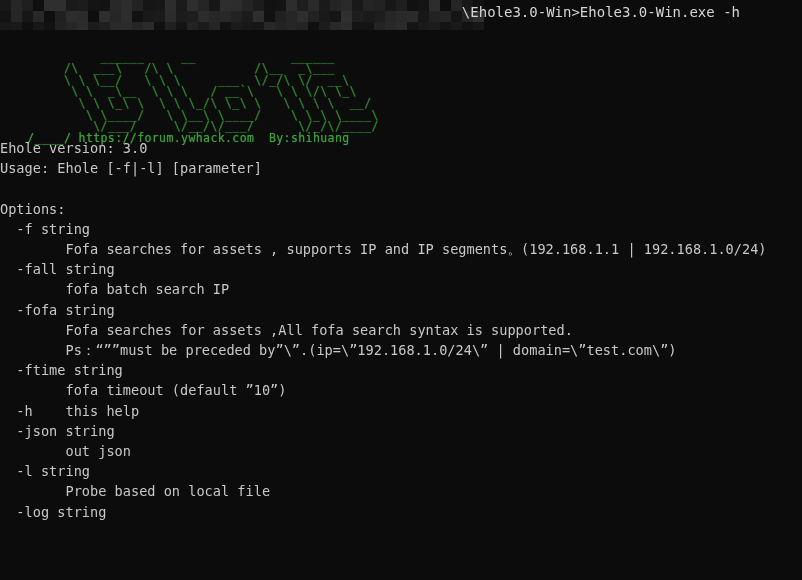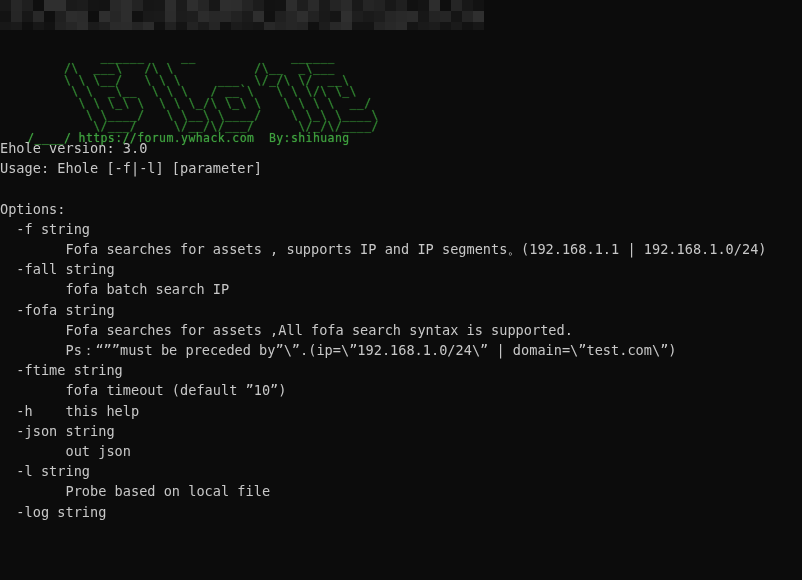--- a/index.html
+++ b/index.html
@@ -225,20 +225,21 @@
       <i style="background: rgb(43, 43, 43);"></i>
       <i style="background: rgb(21, 21, 21);"></i>
       <i style="background: rgb(26, 26, 26);"></i>
       <i style="background: rgb(28, 28, 28);"></i>
       <i style="background: rgb(20, 20, 20);"></i>
       <i style="background: rgb(26, 26, 26);"></i>
       <i style="background: rgb(18, 18, 18);"></i>
       <i style="background: rgb(23, 23, 23);"></i>
     </div>
 
+  <div class="row cmdline">\Ehole3.0-Win&gt;Ehole3.0-Win.exe -h</div>
 
   <div id="banner">
     <span>          ______     __             ______
          /\  ___\   /\ \           /\__  _\___
          \ \ \__/   \ \ \     ___  \/_/\ \/  __\
           \ \  _\__  \ \ \   / __`\   \ \ \/\ \_\
            \ \ \_\ \  \ \ \_/\ \_\ \   \ \ \ \  __/
             \ \____/   \ \__\ \____/    \ \_\ \____\
              \/___/     \/__/\/___/      \/_/\/____/</span>
     <span class="tagline">/____/ https://forum.ywhack.com  By:shihuang</span>

